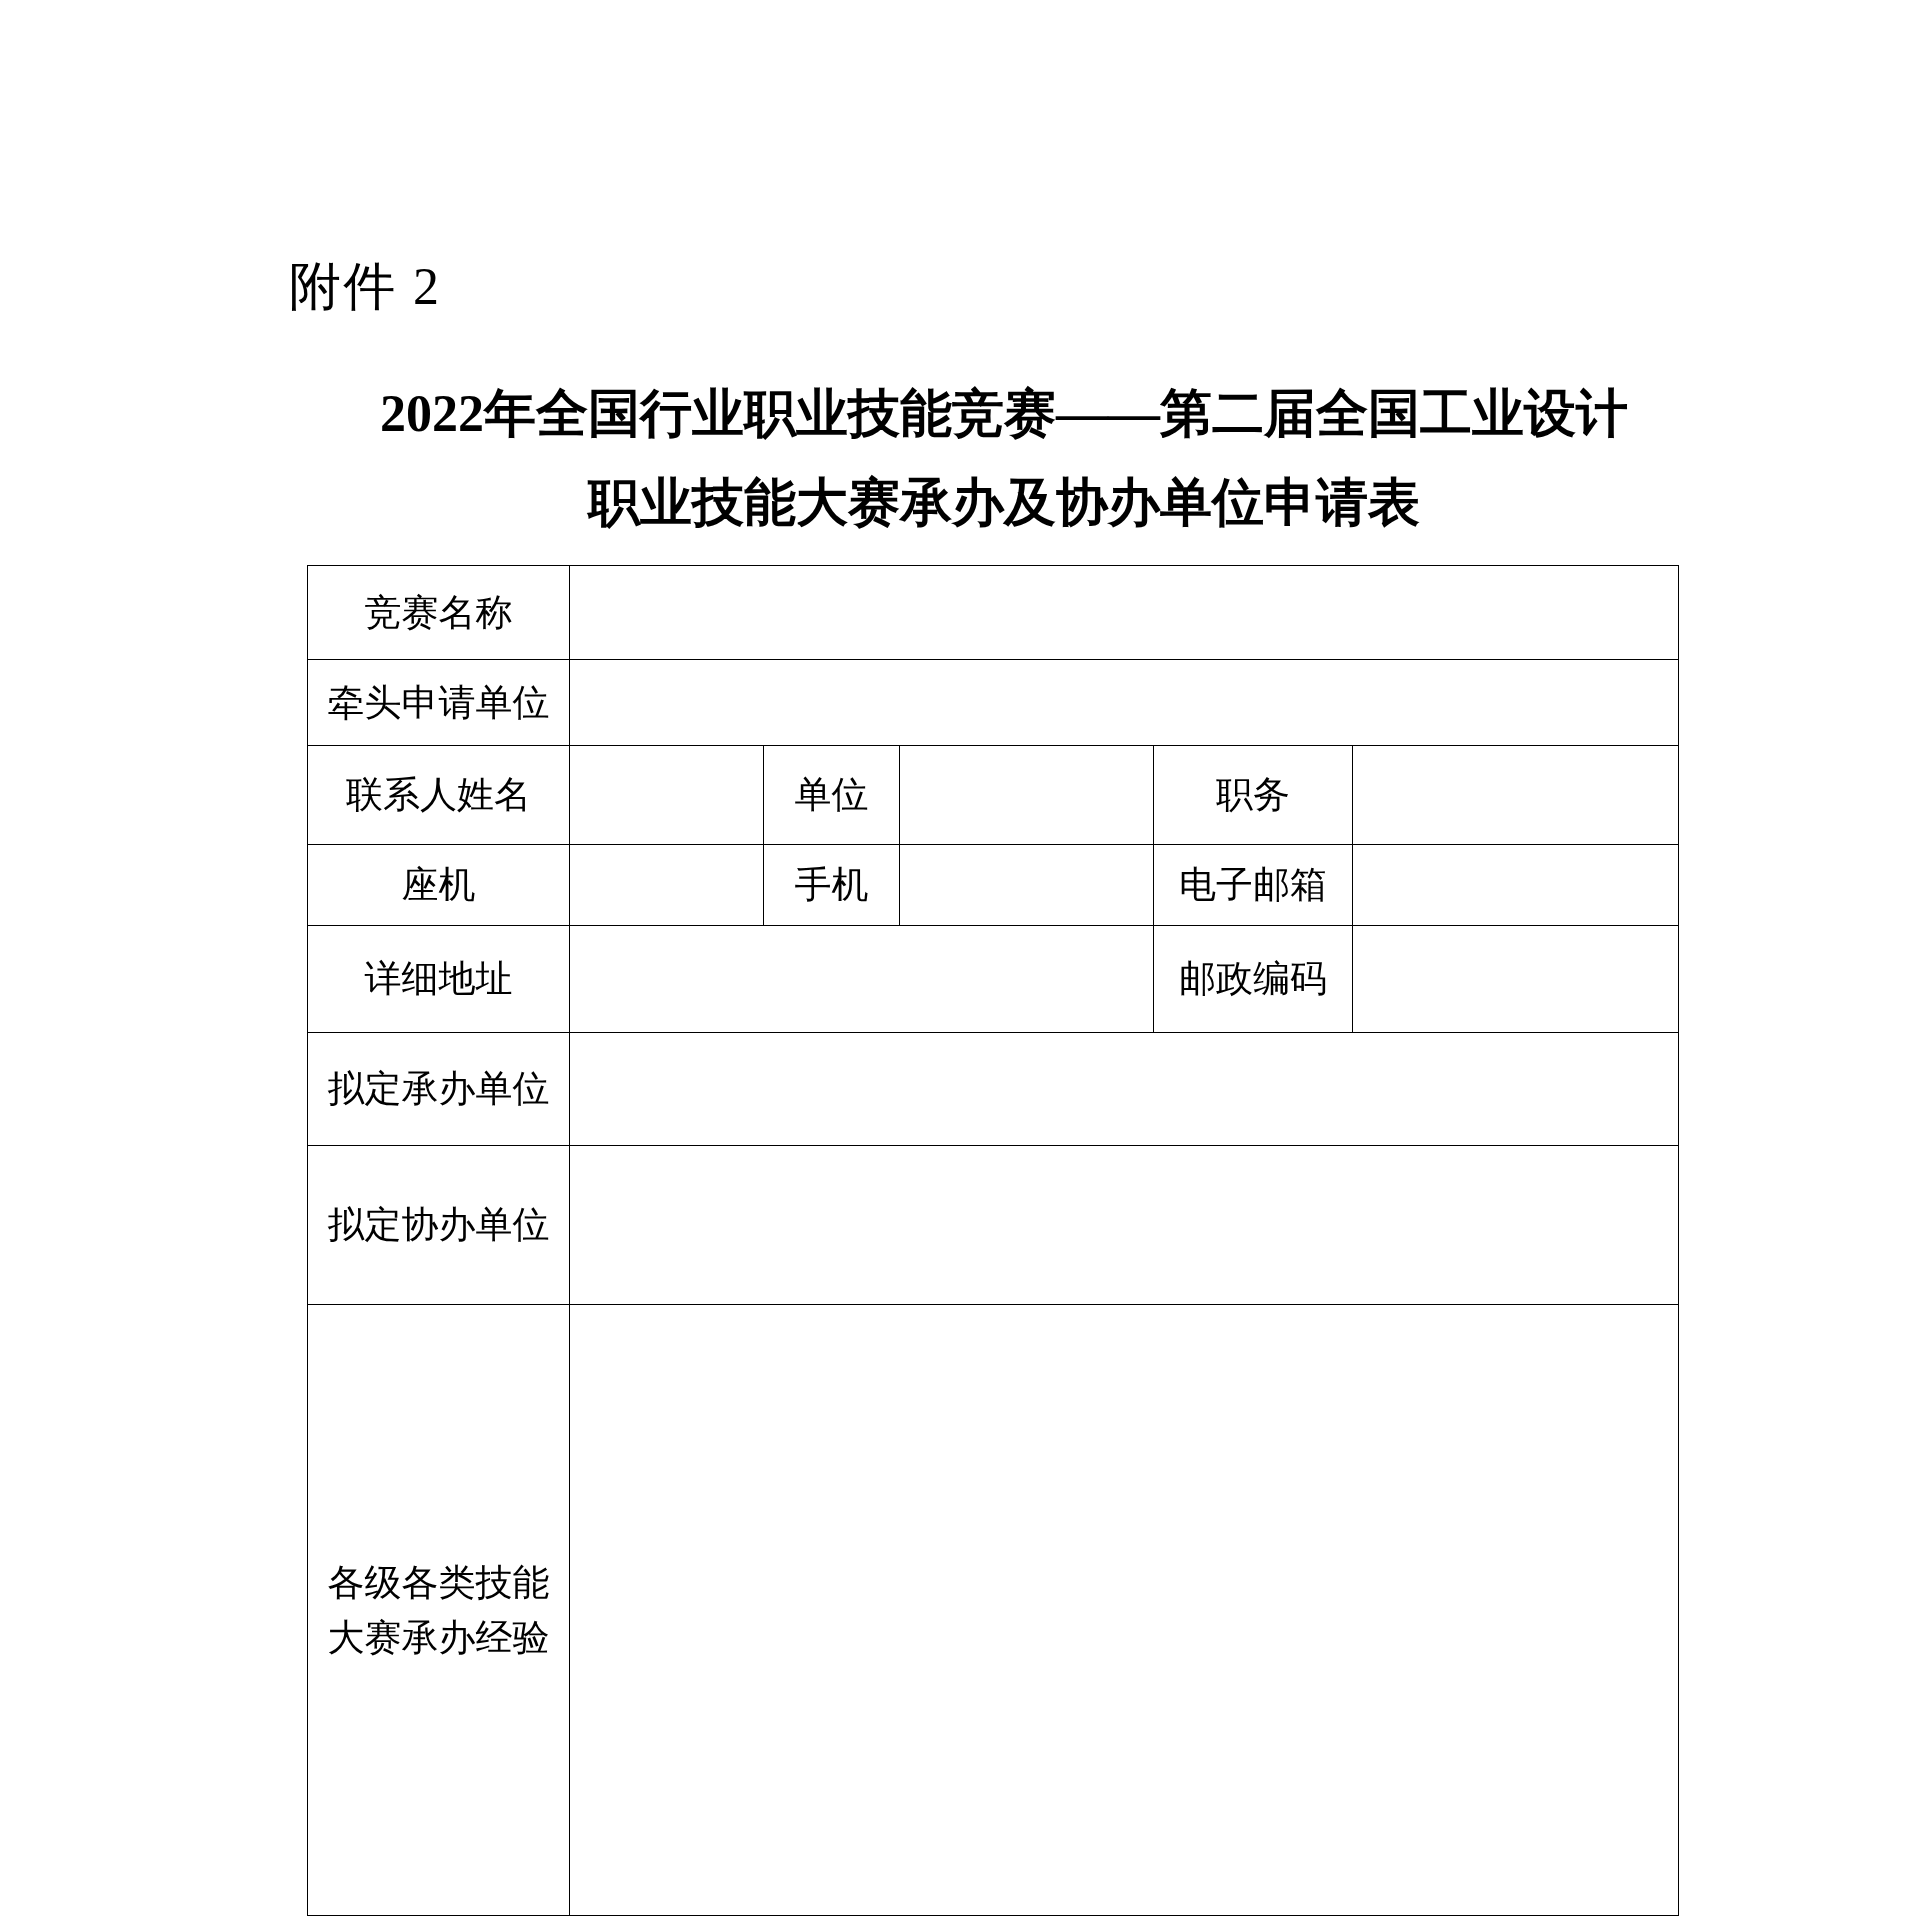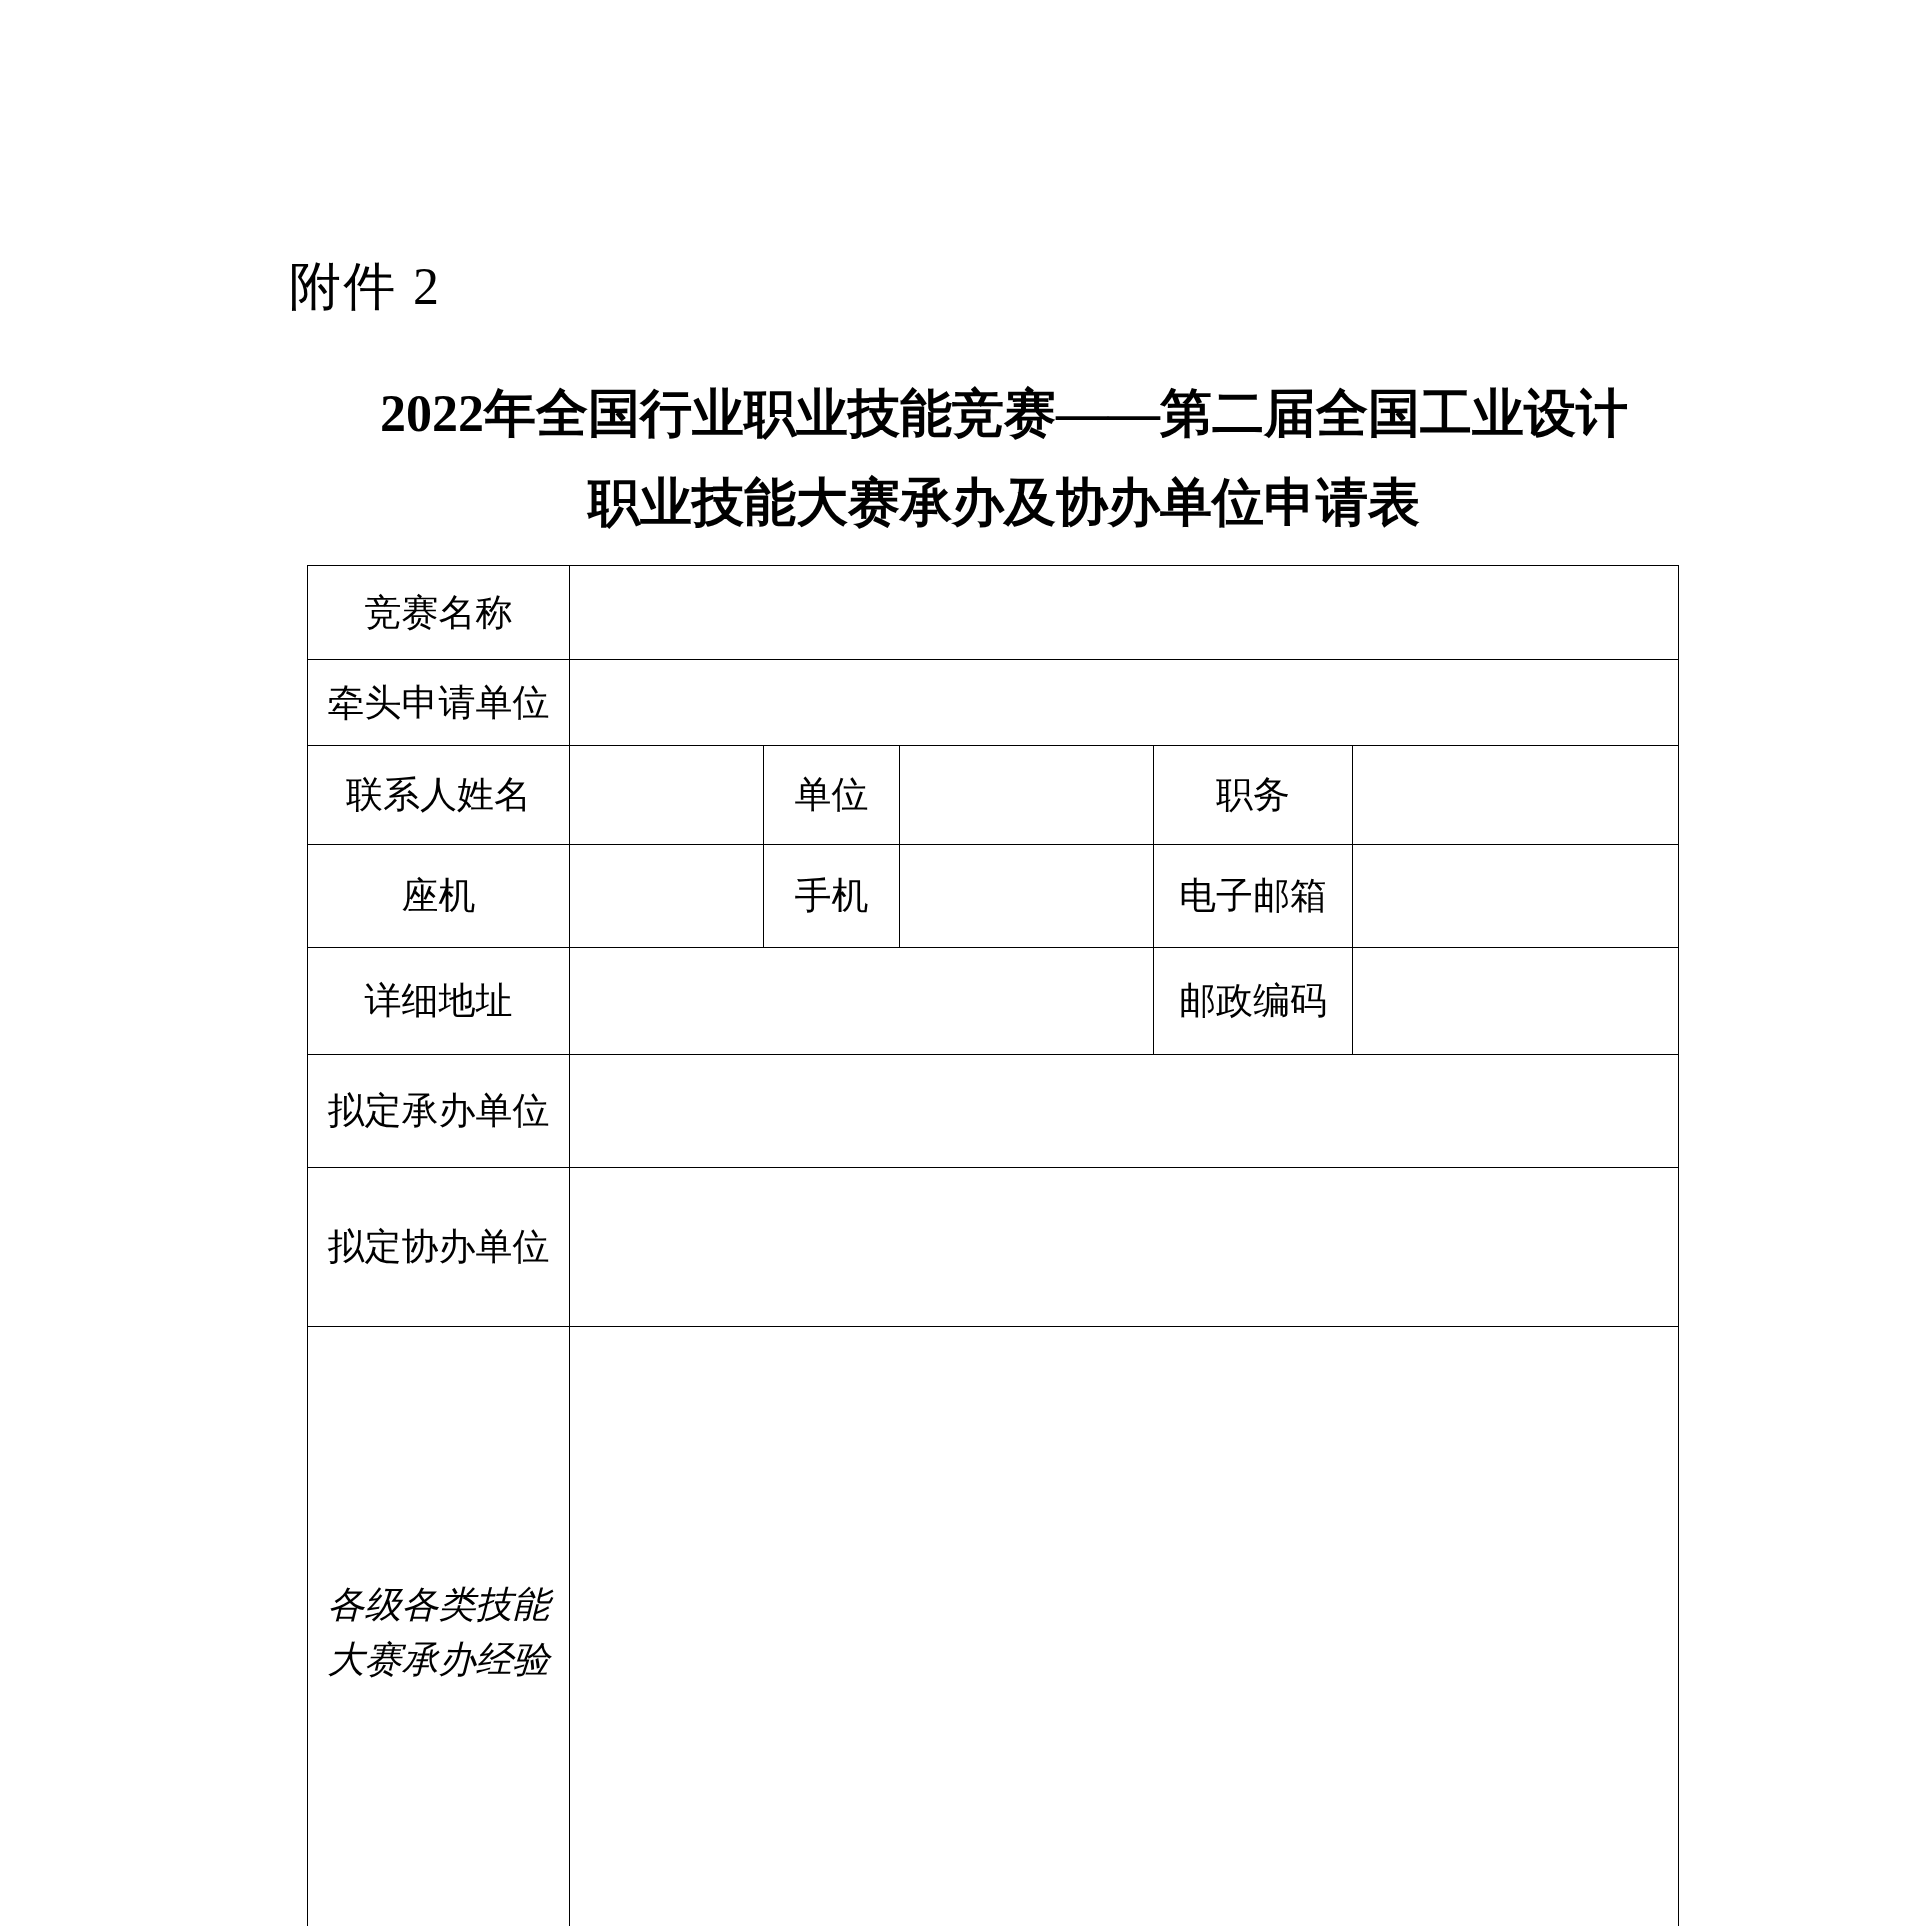--- a/index.html
+++ b/index.html
@@ -63,21 +63,20 @@
   td.lbl {
     text-align: center;
   }
   td.val {
     text-align: left;
     padding-left: 11.6px;
   }
   .lbl-line {
     display: block;
     white-space: nowrap;
-    font-style: italic;
   }
 </style>
 </head>
 <body>
 
 <div class="page">
 
   <div class="attachment">附件 2</div>
 
   <div class="doc-title">
@@ -107,21 +106,21 @@
 
       <tr style="height:99px">
         <td class="lbl">联系人姓名</td>
         <td class="val"></td>
         <td class="lbl">单位</td>
         <td class="val"></td>
         <td class="lbl">职务</td>
         <td class="val"></td>
       </tr>
 
-      <tr style="height:103px">
+      <tr style="height:81px">
         <td class="lbl">座机</td>
         <td class="val"></td>
         <td class="lbl">手机</td>
         <td class="val"></td>
         <td class="lbl">电子邮箱</td>
         <td class="val"></td>
       </tr>
 
       <tr style="height:107px">
         <td class="lbl">详细地址</td>

